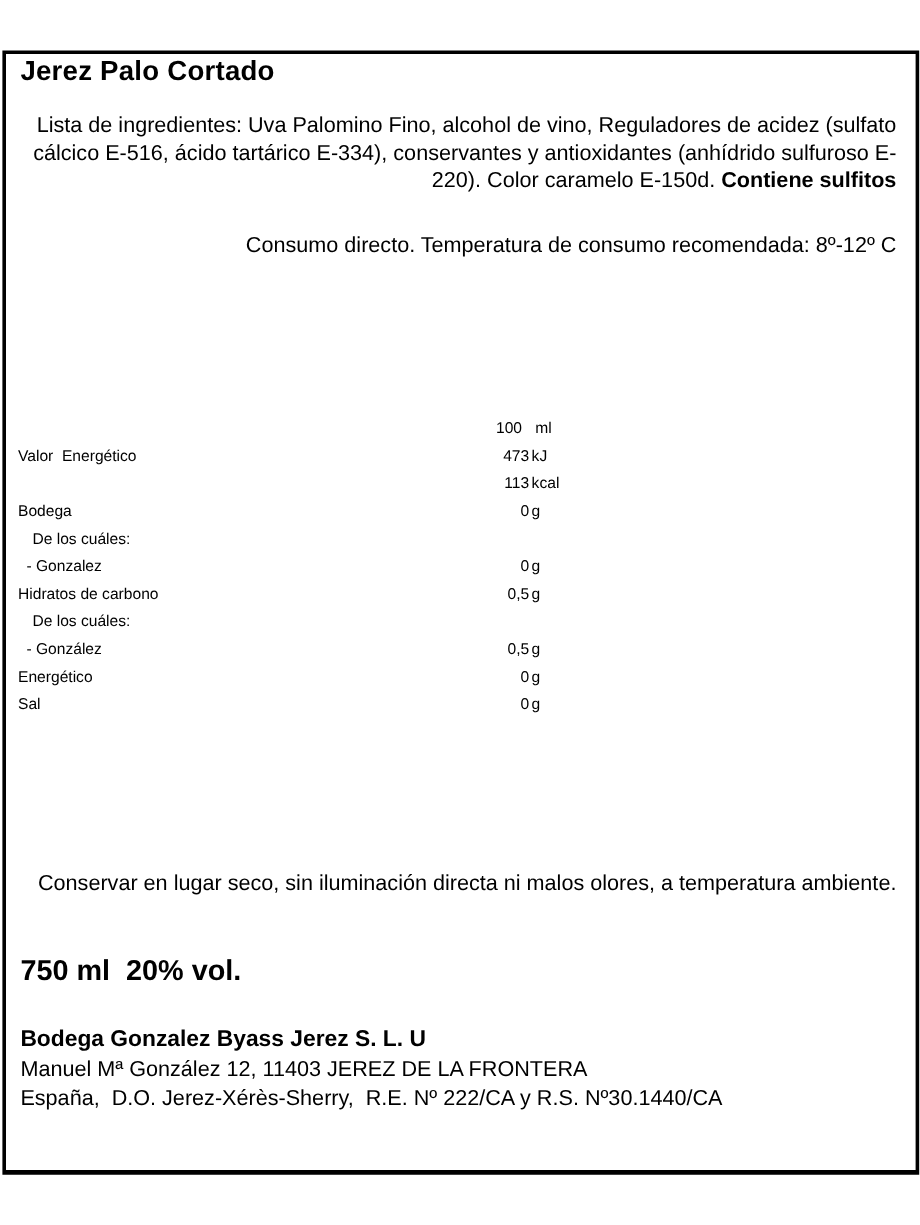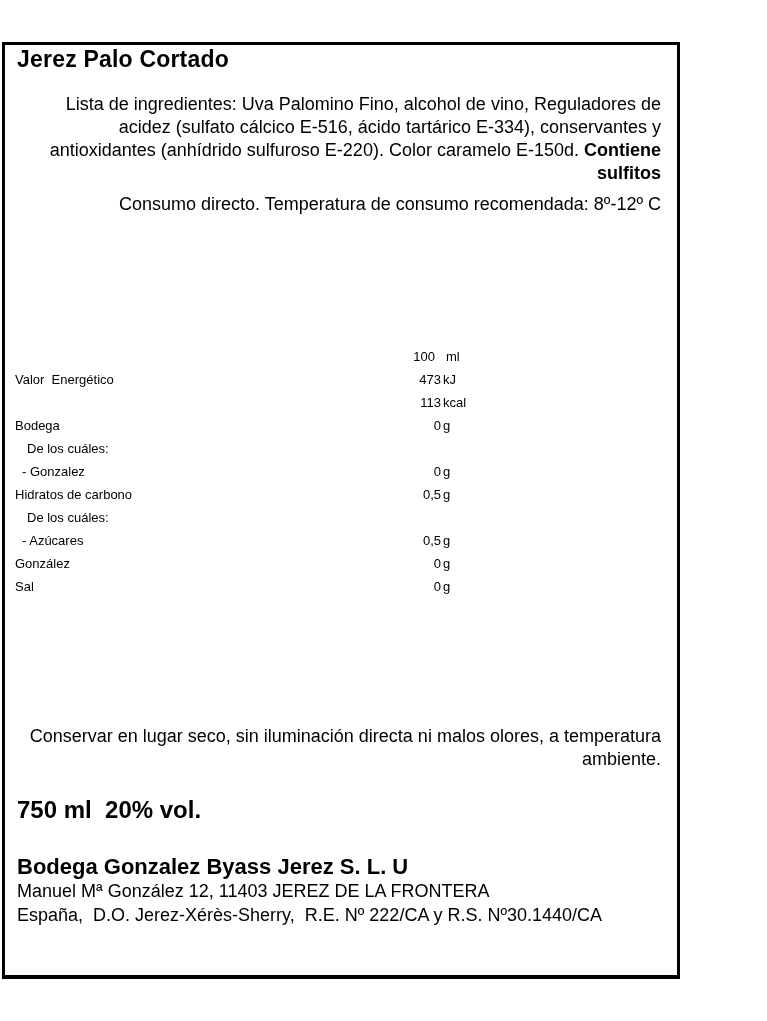--- a/index.html
+++ b/index.html
@@ -12,21 +12,21 @@
     height: 1021px;
     position: relative;
     font-family: "Liberation Sans", sans-serif;
     color: #000000;
     -webkit-font-smoothing: antialiased;
   }
   .label-box {
     position: absolute;
     left: 2px;
     top: 42px;
-    width: 678px;
+    width: 764px;
     height: 937px;
     box-sizing: border-box;
     border: 3px solid #000000;
     border-bottom-width: 4px;
     background: #ffffff;
     padding-left: 29px;
   }
   .abs { position: absolute; left: 0; right: 0; }
   .pre { white-space: pre-wrap; }
 
@@ -99,21 +99,21 @@
   }
   .producer {
     top: 810px;
     font-size: 18px;
     line-height: 24px;
     padding-left: 12px;
     padding-right: 16px;
   }
   .producer .name {
     font-weight: bold;
-    font-size: 22px;
+    font-size: 19px;
   }
 </style>
 </head>
 <body>
 
 <div class="label-box">
 
   <div class="abs title">Jerez Palo Cortado</div>
 
   <p class="abs para ingredients"><span class="pre">Lista de ingredientes: Uva Palomino Fino, alcohol de vino, Reguladores de acidez (sulfato cálcico E-516, ácido tartárico E-334), conservantes y antioxidantes (anhídrido sulfuroso E-220). Color caramelo E-150d. </span><b class="pre">Contiene sulfitos</b></p>
@@ -155,26 +155,26 @@
       <span class="nv-label">Hidratos de carbono</span>
       <span class="nv-num">0,5</span>
       <span class="nv-unit">g</span>
     </div>
     <div class="nv-row ind-sub">
       <span class="nv-label">De los cuáles:</span>
       <span class="nv-num"></span>
       <span class="nv-unit"></span>
     </div>
     <div class="nv-row ind-dash">
-      <span class="nv-label">- Azúcares</span>
+      <span class="nv-label">- González</span>
       <span class="nv-num">0,5</span>
       <span class="nv-unit">g</span>
     </div>
     <div class="nv-row">
-      <span class="nv-label">González</span>
+      <span class="nv-label">Energético</span>
       <span class="nv-num">0</span>
       <span class="nv-unit">g</span>
     </div>
     <div class="nv-row">
       <span class="nv-label">Sal</span>
       <span class="nv-num">0</span>
       <span class="nv-unit">g</span>
     </div>
   </div>
 

